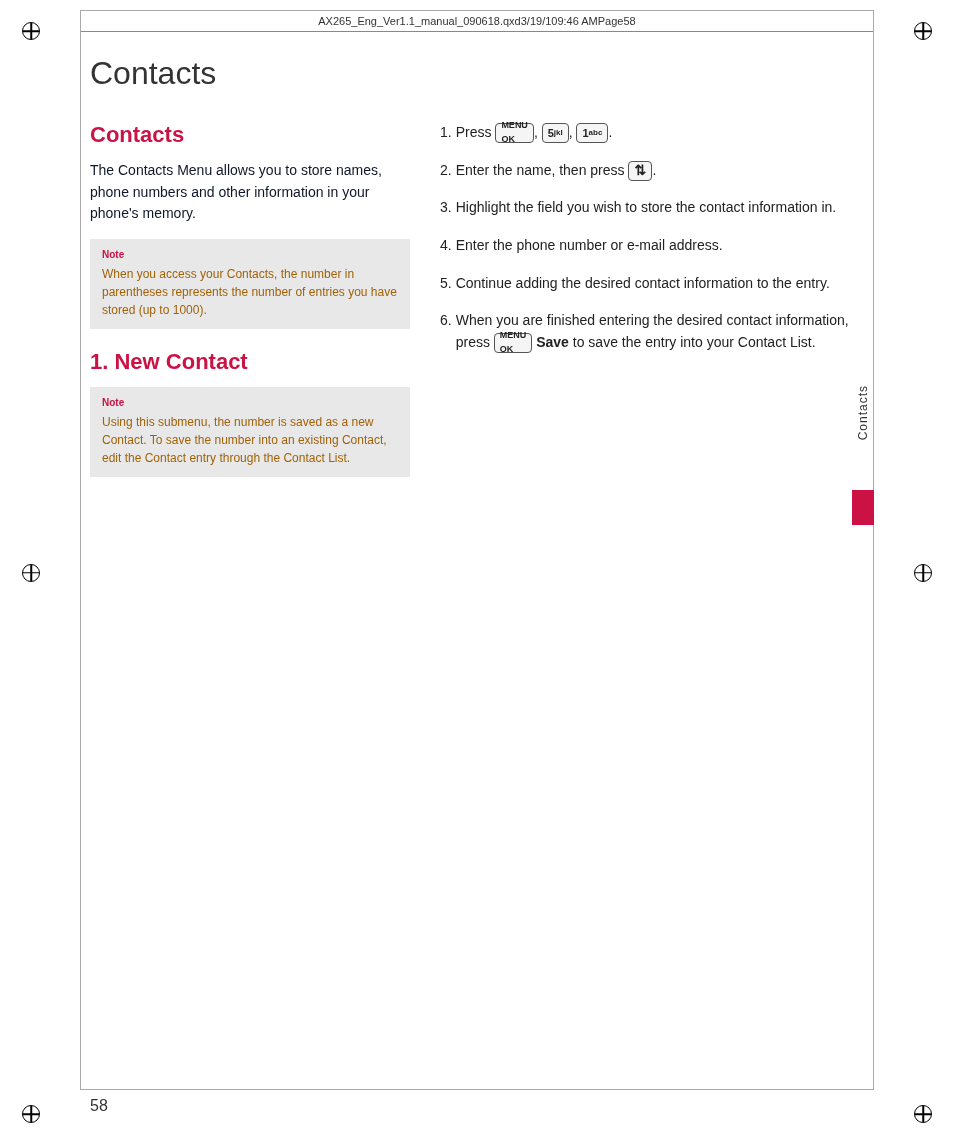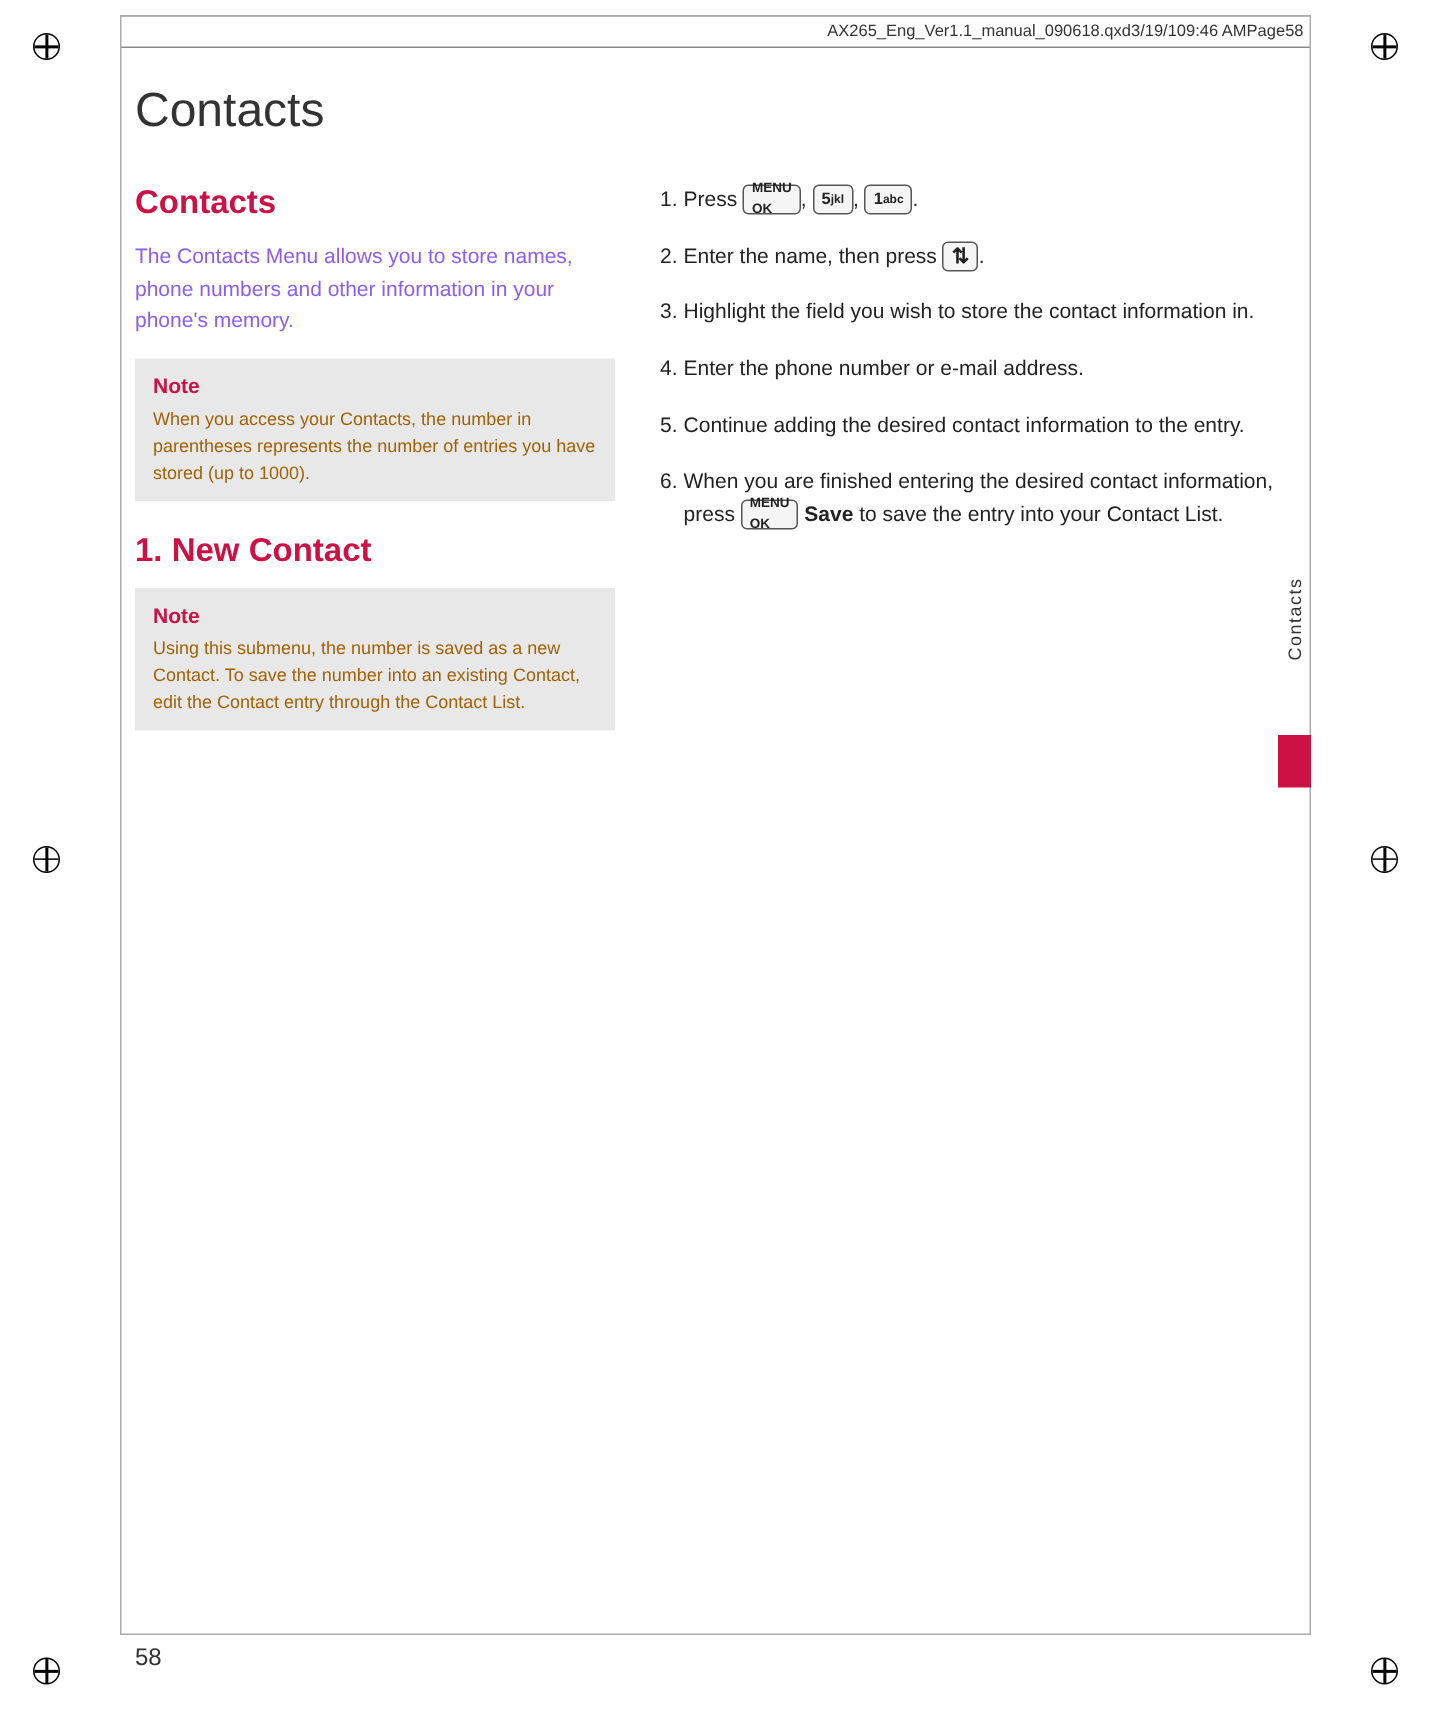--- a/index.html
+++ b/index.html
@@ -38,21 +38,21 @@
 
     
     .header-bar {
       position: absolute;
       top: 10px;
       left: 80px;
       right: 80px;
       height: 22px;
       display: flex;
       align-items: center;
-      justify-content: flex-end;
+      justify-content: center;
       font-size: 11px;
       color: #333;
       border-top: 1px solid #888;
       border-bottom: 1px solid #888;
       padding: 2px 5px;
     }
 
     
     .page-border-top {
       position: absolute;
@@ -157,33 +157,33 @@
       font-size: 22px;
       font-weight: bold;
       color: #cc1144;
       margin-bottom: 12px;
     }
 
     
     .body-text {
       font-size: 14px;
       line-height: 1.55;
-      color: #8b5cf6;
+      color: #0f172a;
       margin-bottom: 14px;
     }
 
     
     .note-box {
       background: #e8e8e8;
       border: none;
       padding: 10px 12px;
       margin-bottom: 20px;
     }
     .note-title {
-      font-size: 14px;
+      font-size: 10px;
       font-weight: bold;
       color: #cc1144;
       margin-bottom: 5px;
     }
     .note-text {
       font-size: 12px;
       line-height: 1.5;
       color: #a16207;
     }
 

